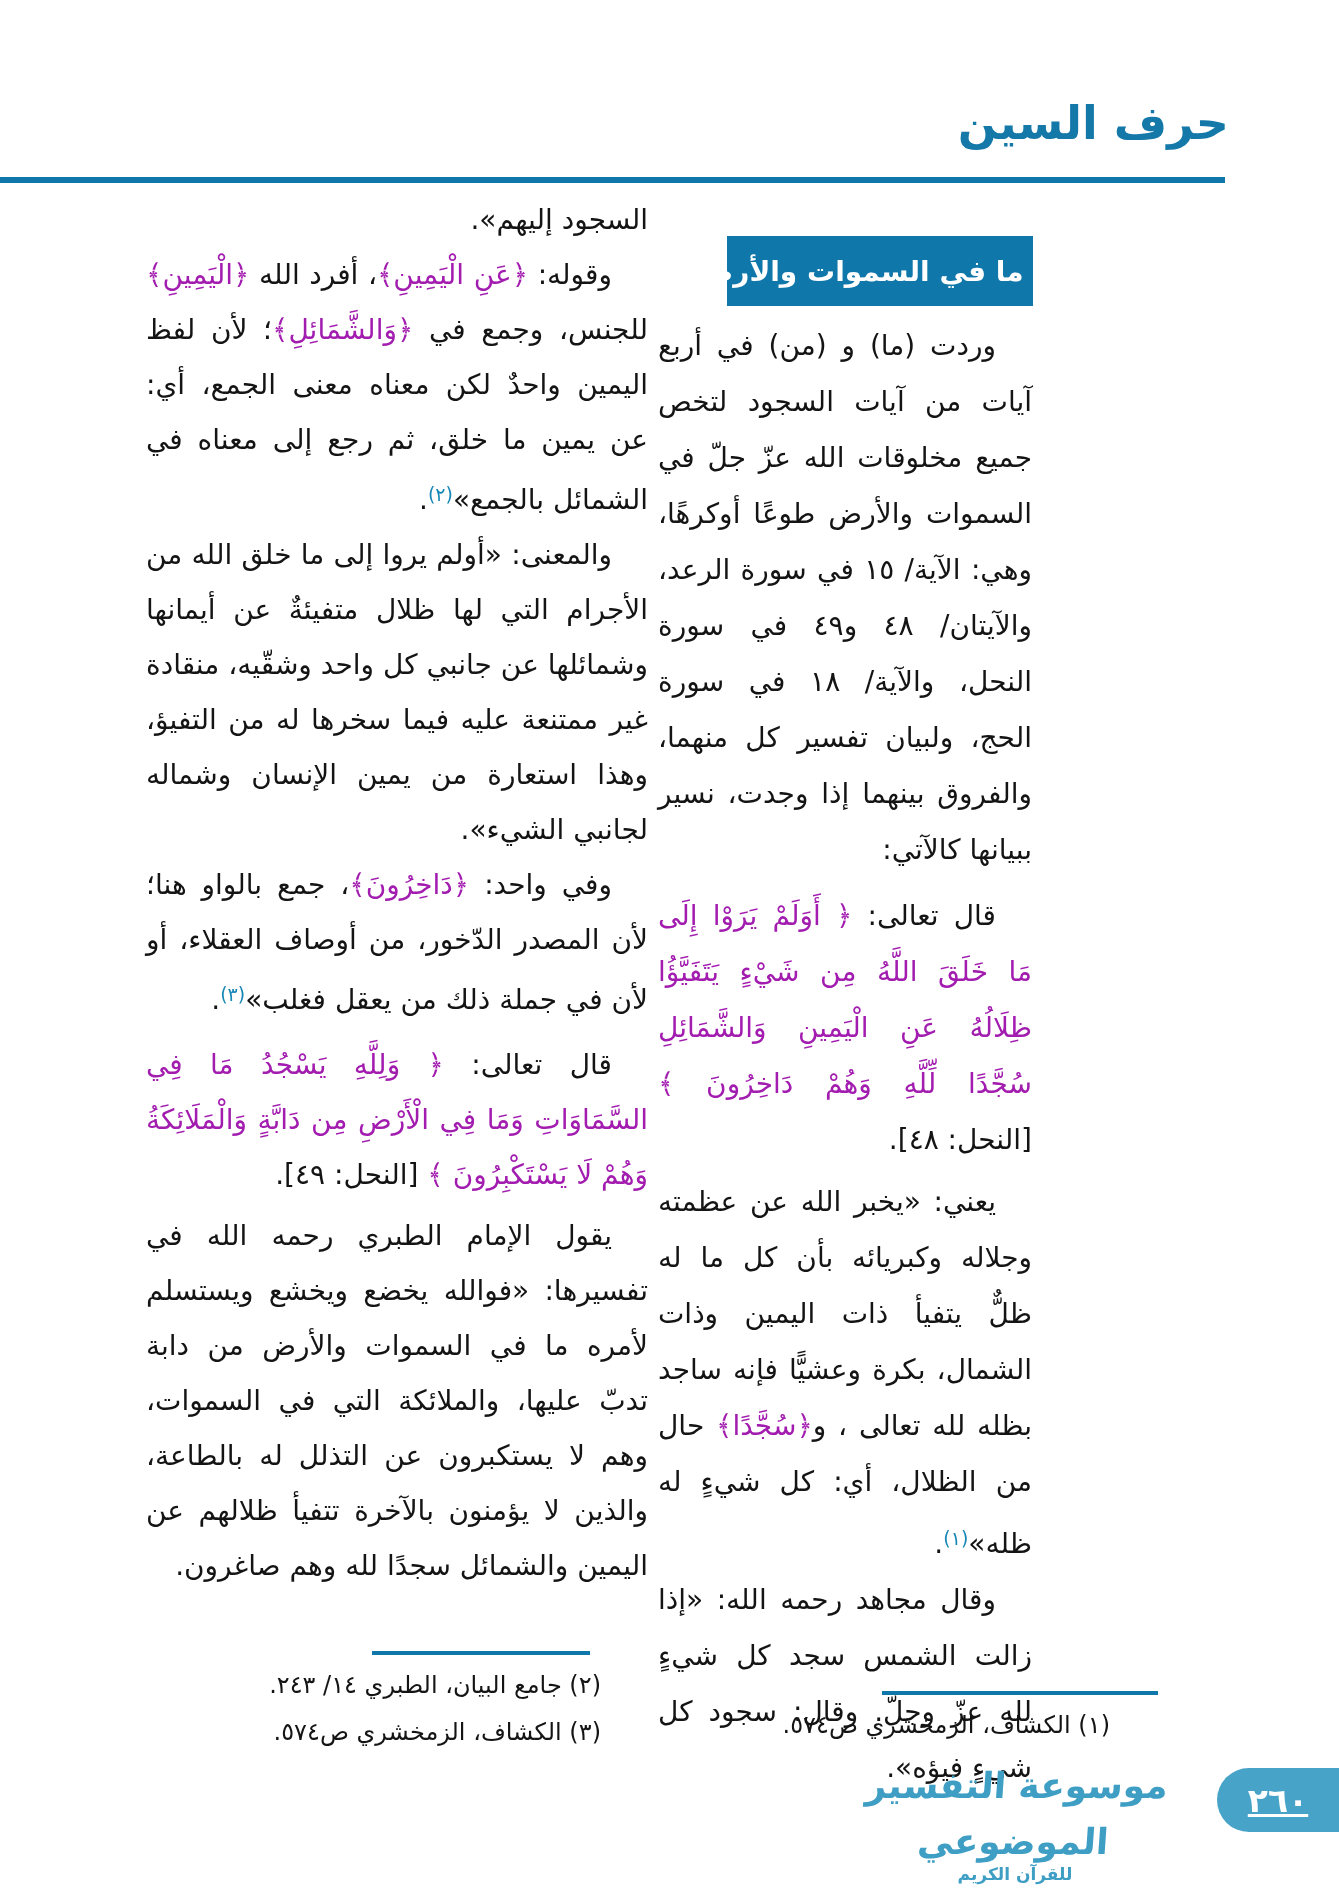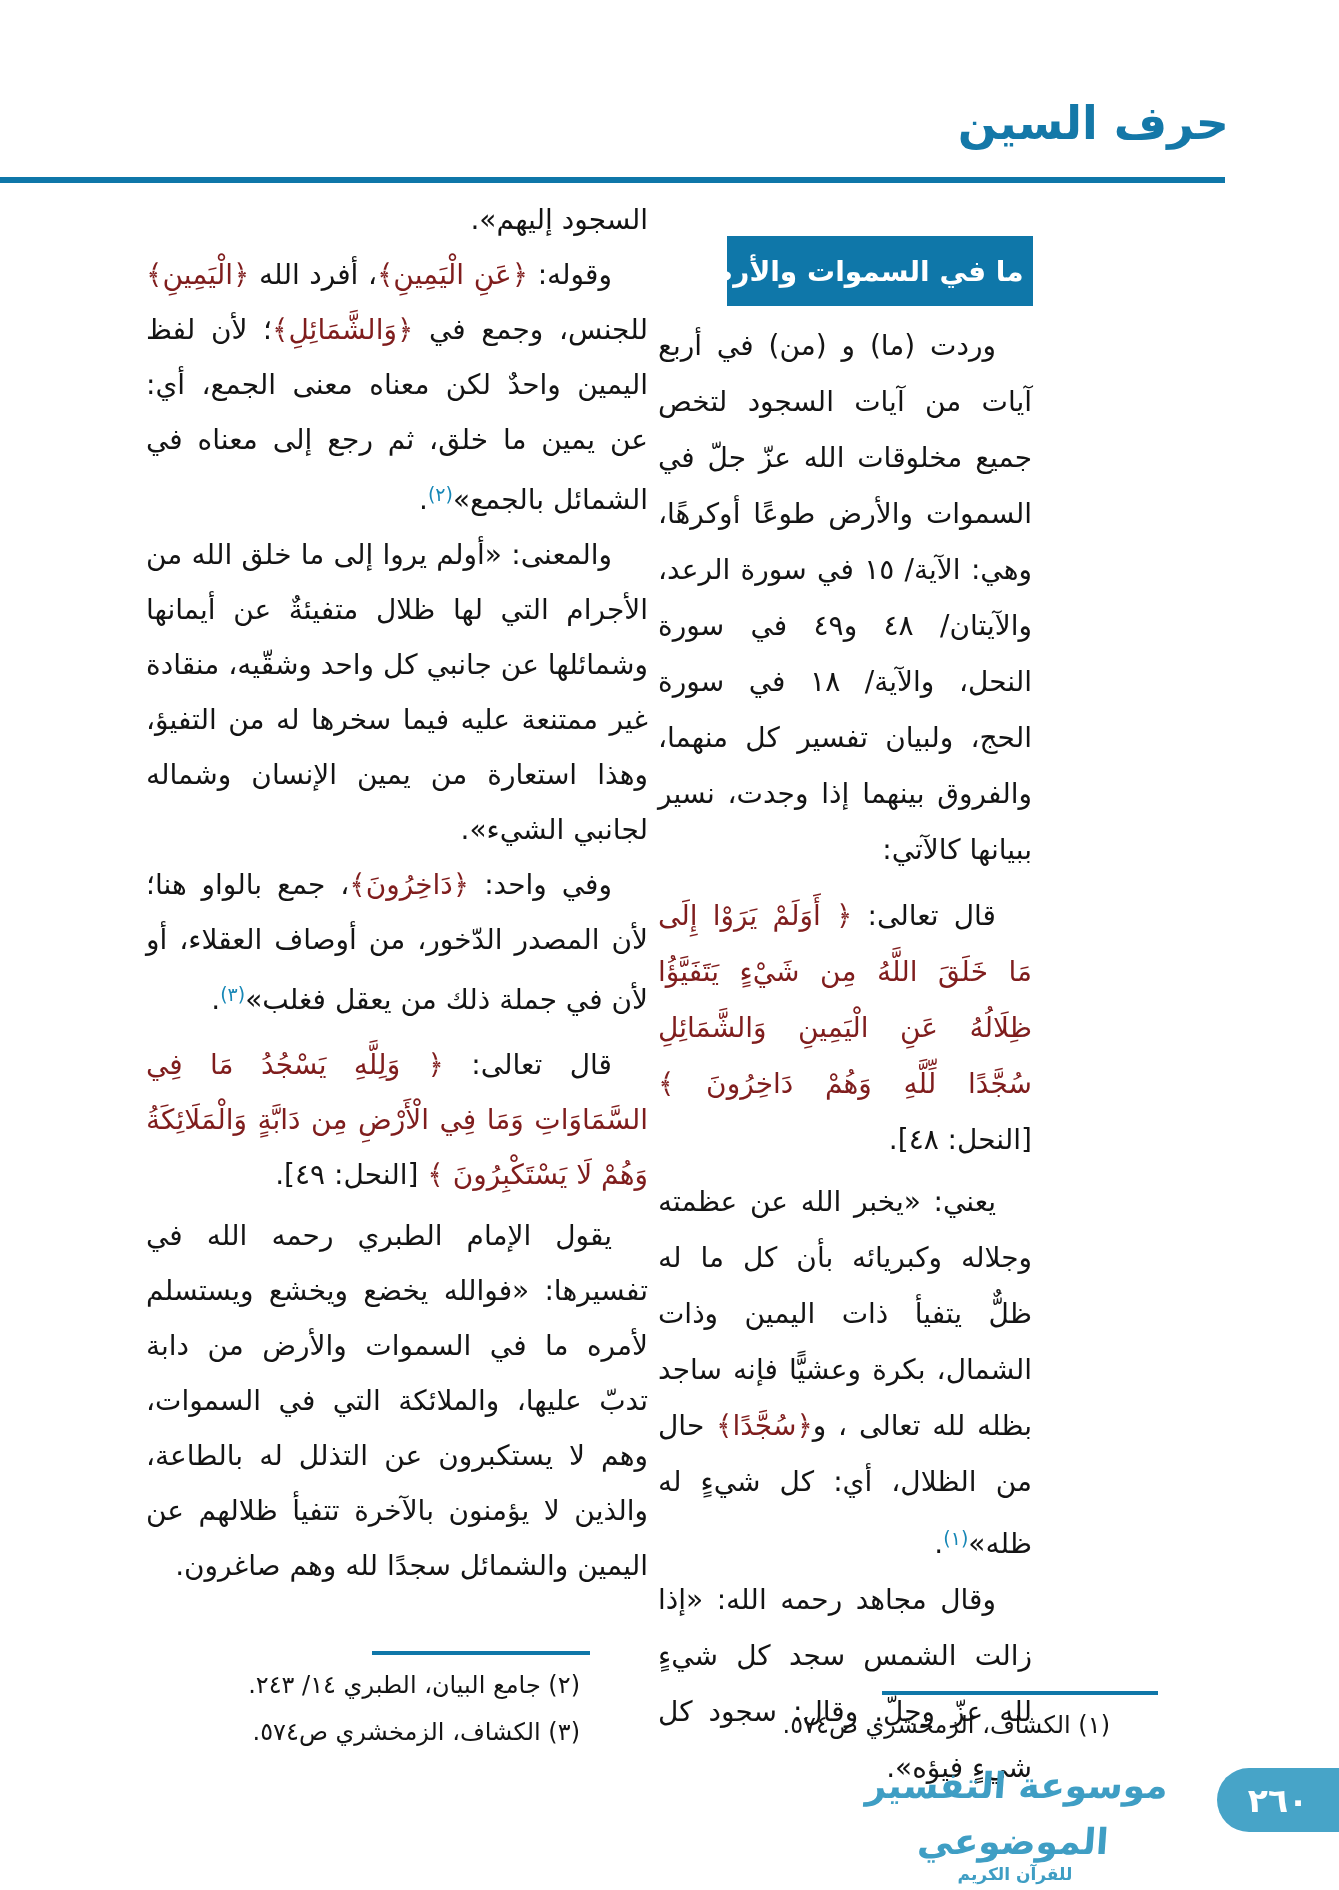--- a/index.html
+++ b/index.html
@@ -25,44 +25,44 @@
     color:#ffffff;font-weight:bold;font-size:28px;white-space:nowrap;
   }
   
   .col{position:absolute;direction:rtl;}
   .col-right{top:318px;left:658px;width:374px;font-size:28px;line-height:56px;}
   .col-left {top:192px;left:146px;width:502px;font-size:28px;line-height:55px;}
   .par{margin:0;text-align:justify;text-indent:36px;}
   .par.flush{text-indent:0;}
   .par.verse{margin-top:10px;margin-bottom:6px;}
   .sg-text{color:#141414;}
-  .sg-quran{color:#7f1d1d;}
+  .sg-quran{color:#a21caf;}
   .sg-marker{color:#1787b6;font-size:19px;vertical-align:8px;}
   .sg-bold{color:#141414;font-weight:bold;}
   
   .fn-rule{position:absolute;height:4px;background:#0f77a9;}
   .fn-rule-left{top:1651px;left:372px;width:218px;}
   .fn-rule-right{top:1691px;left:882px;width:276px;}
   .footnotes{position:absolute;direction:rtl;text-align:right;font-size:24px;line-height:47px;}
-  .footnotes-left{top:1662px;left:136px;width:444px;}
+  .footnotes-left{top:1662px;left:157px;width:444px;}
   .footnotes-right{top:1702px;left:658px;width:452px;text-align:right;}
   
   .logo{
     position:absolute;top:1758px;left:840px;width:350px;
     direction:rtl;text-align:center;color:#3f9ec4;
   }
   .logo .l1{font-size:36px;font-weight:bold;letter-spacing:-2px;line-height:56px;
             transform:skewX(-4deg);}
   .logo .l2{font-size:17px;font-weight:bold;line-height:20px;margin-top:-6px;}
   .page-badge{
     position:absolute;top:1768px;right:0;width:122px;height:64px;
     background:#47a4c8;border-radius:32px 0 0 32px;
     display:flex;align-items:center;justify-content:center;
   }
-  .page-badge span{color:#ffffff;font-size:33px;font-weight:bold;}
+  .page-badge span{color:#ffffff;font-size:33px;font-weight:bold;text-decoration:underline;}
 </style>
 </head>
 <body>
 
 <div class="page">
 
   <div class="chapter-header">حرف السين</div>
 
   <div class="header-rule"></div>
 

